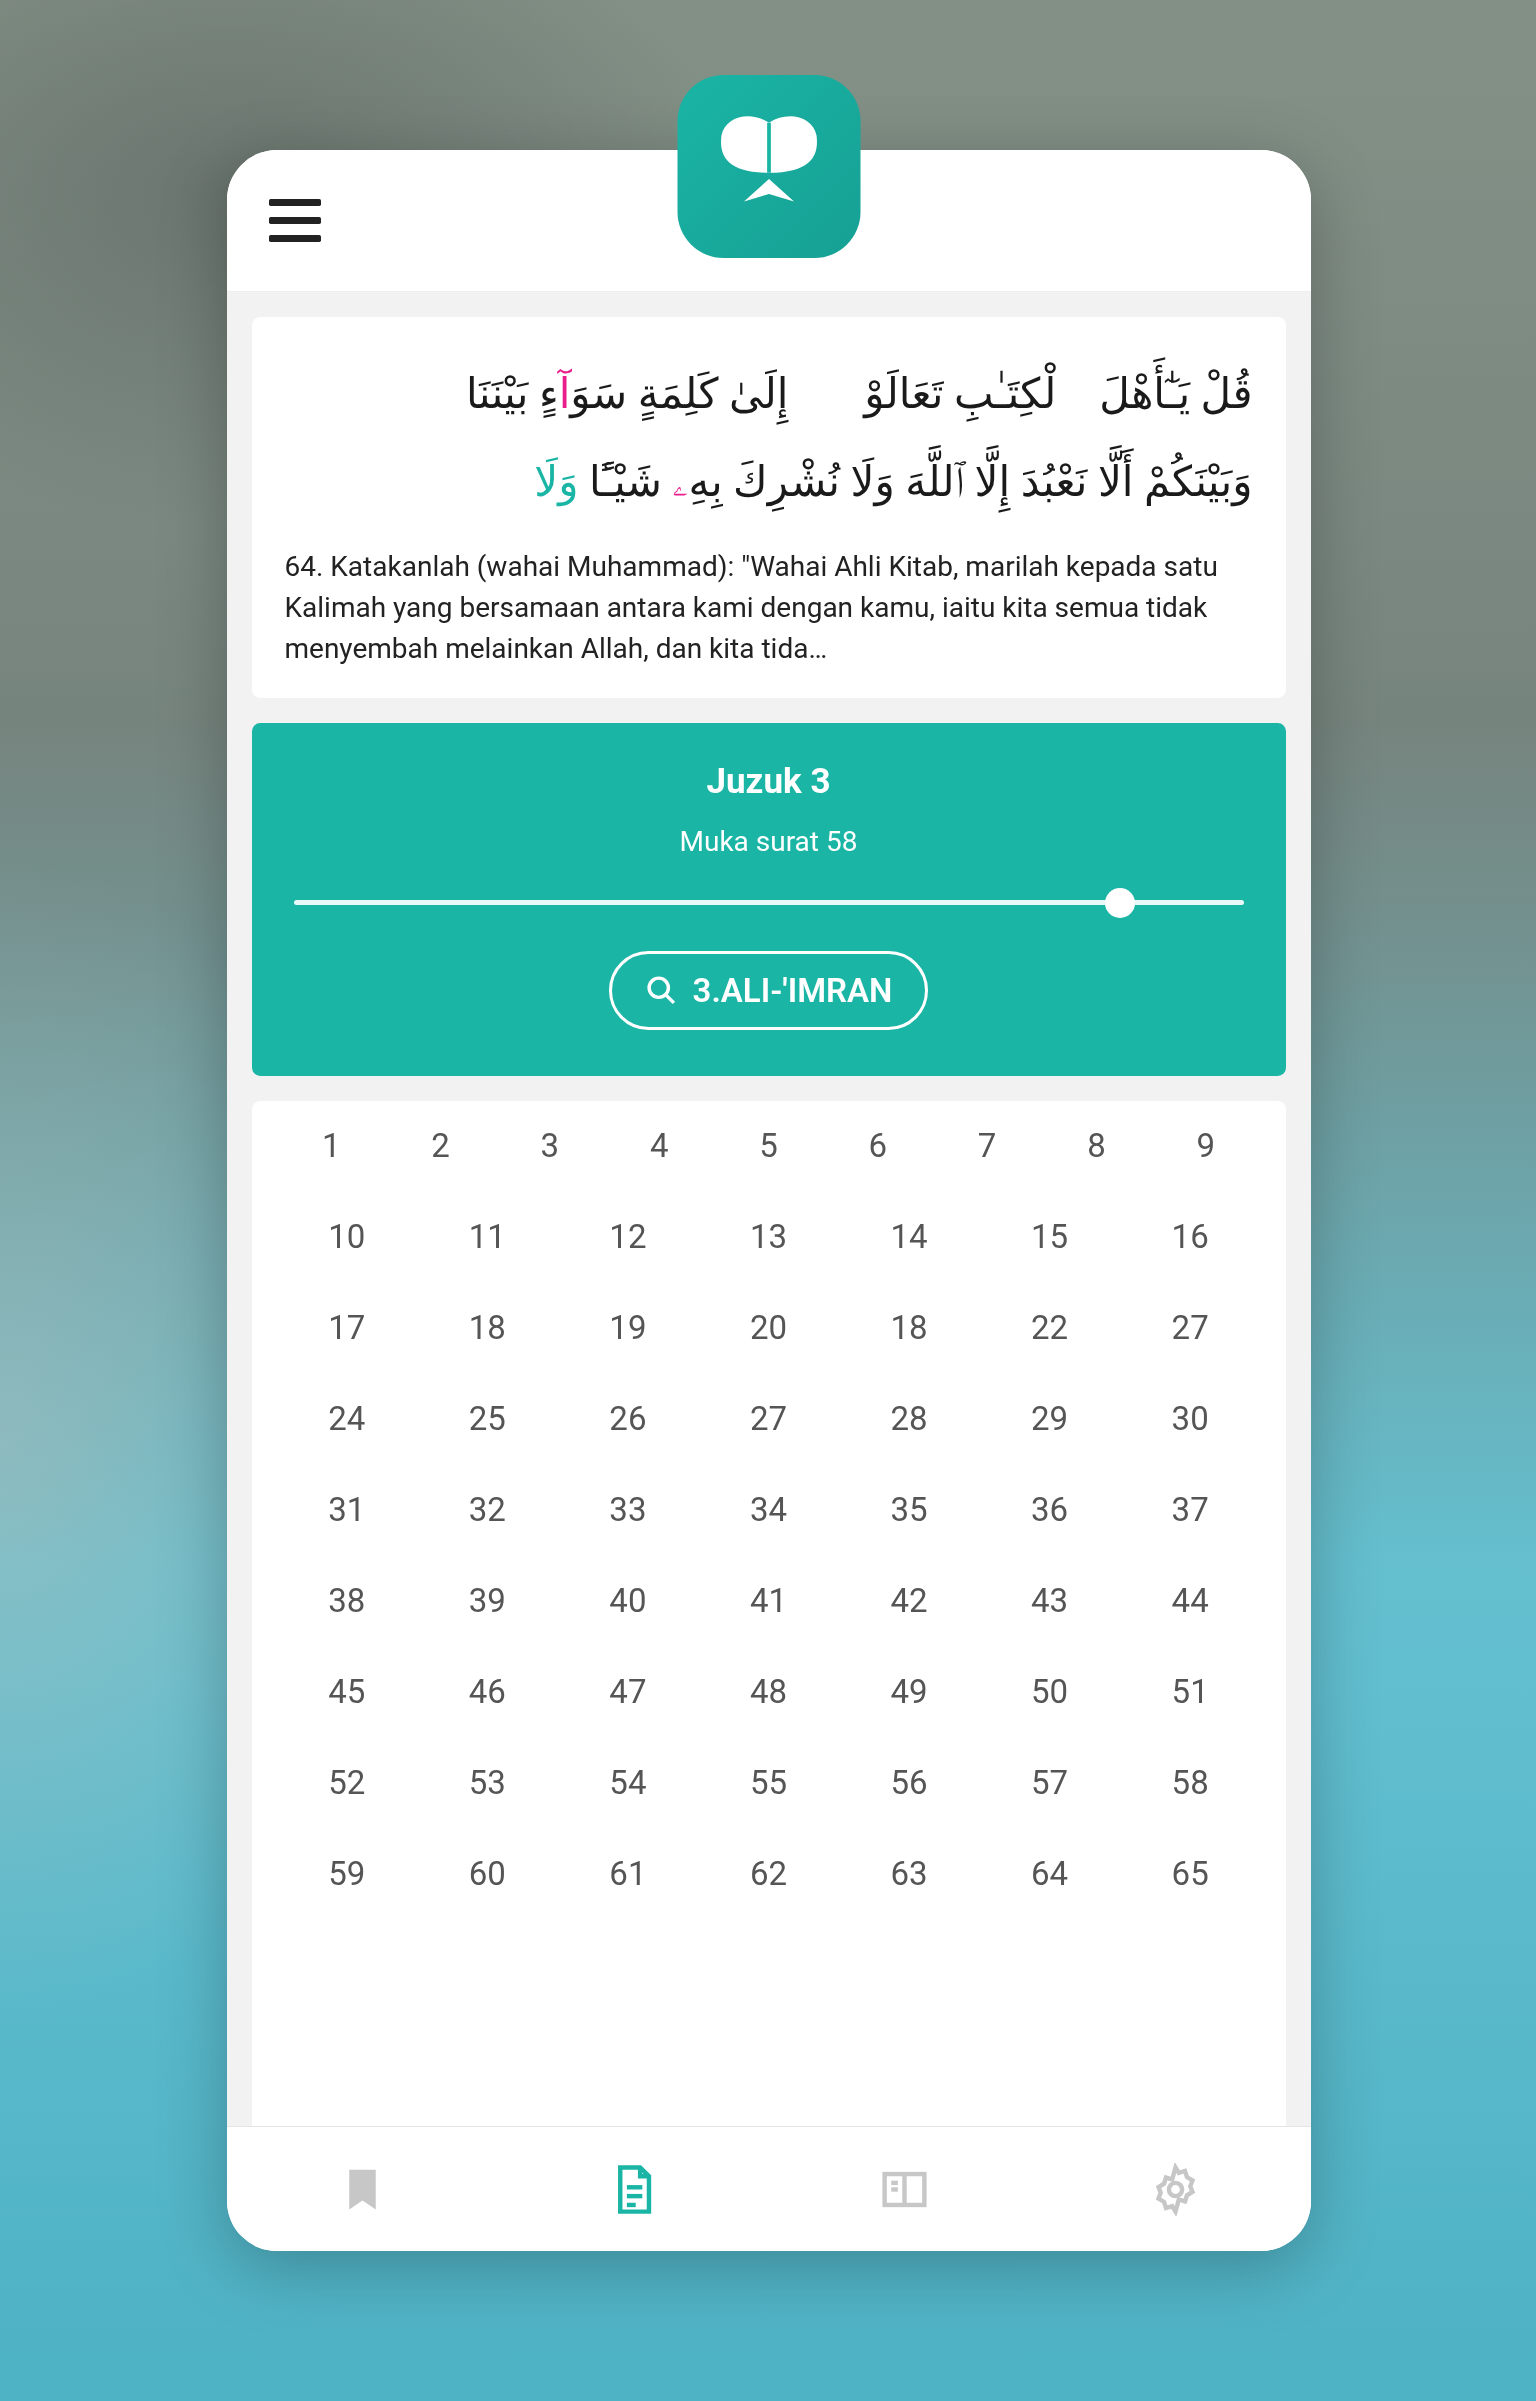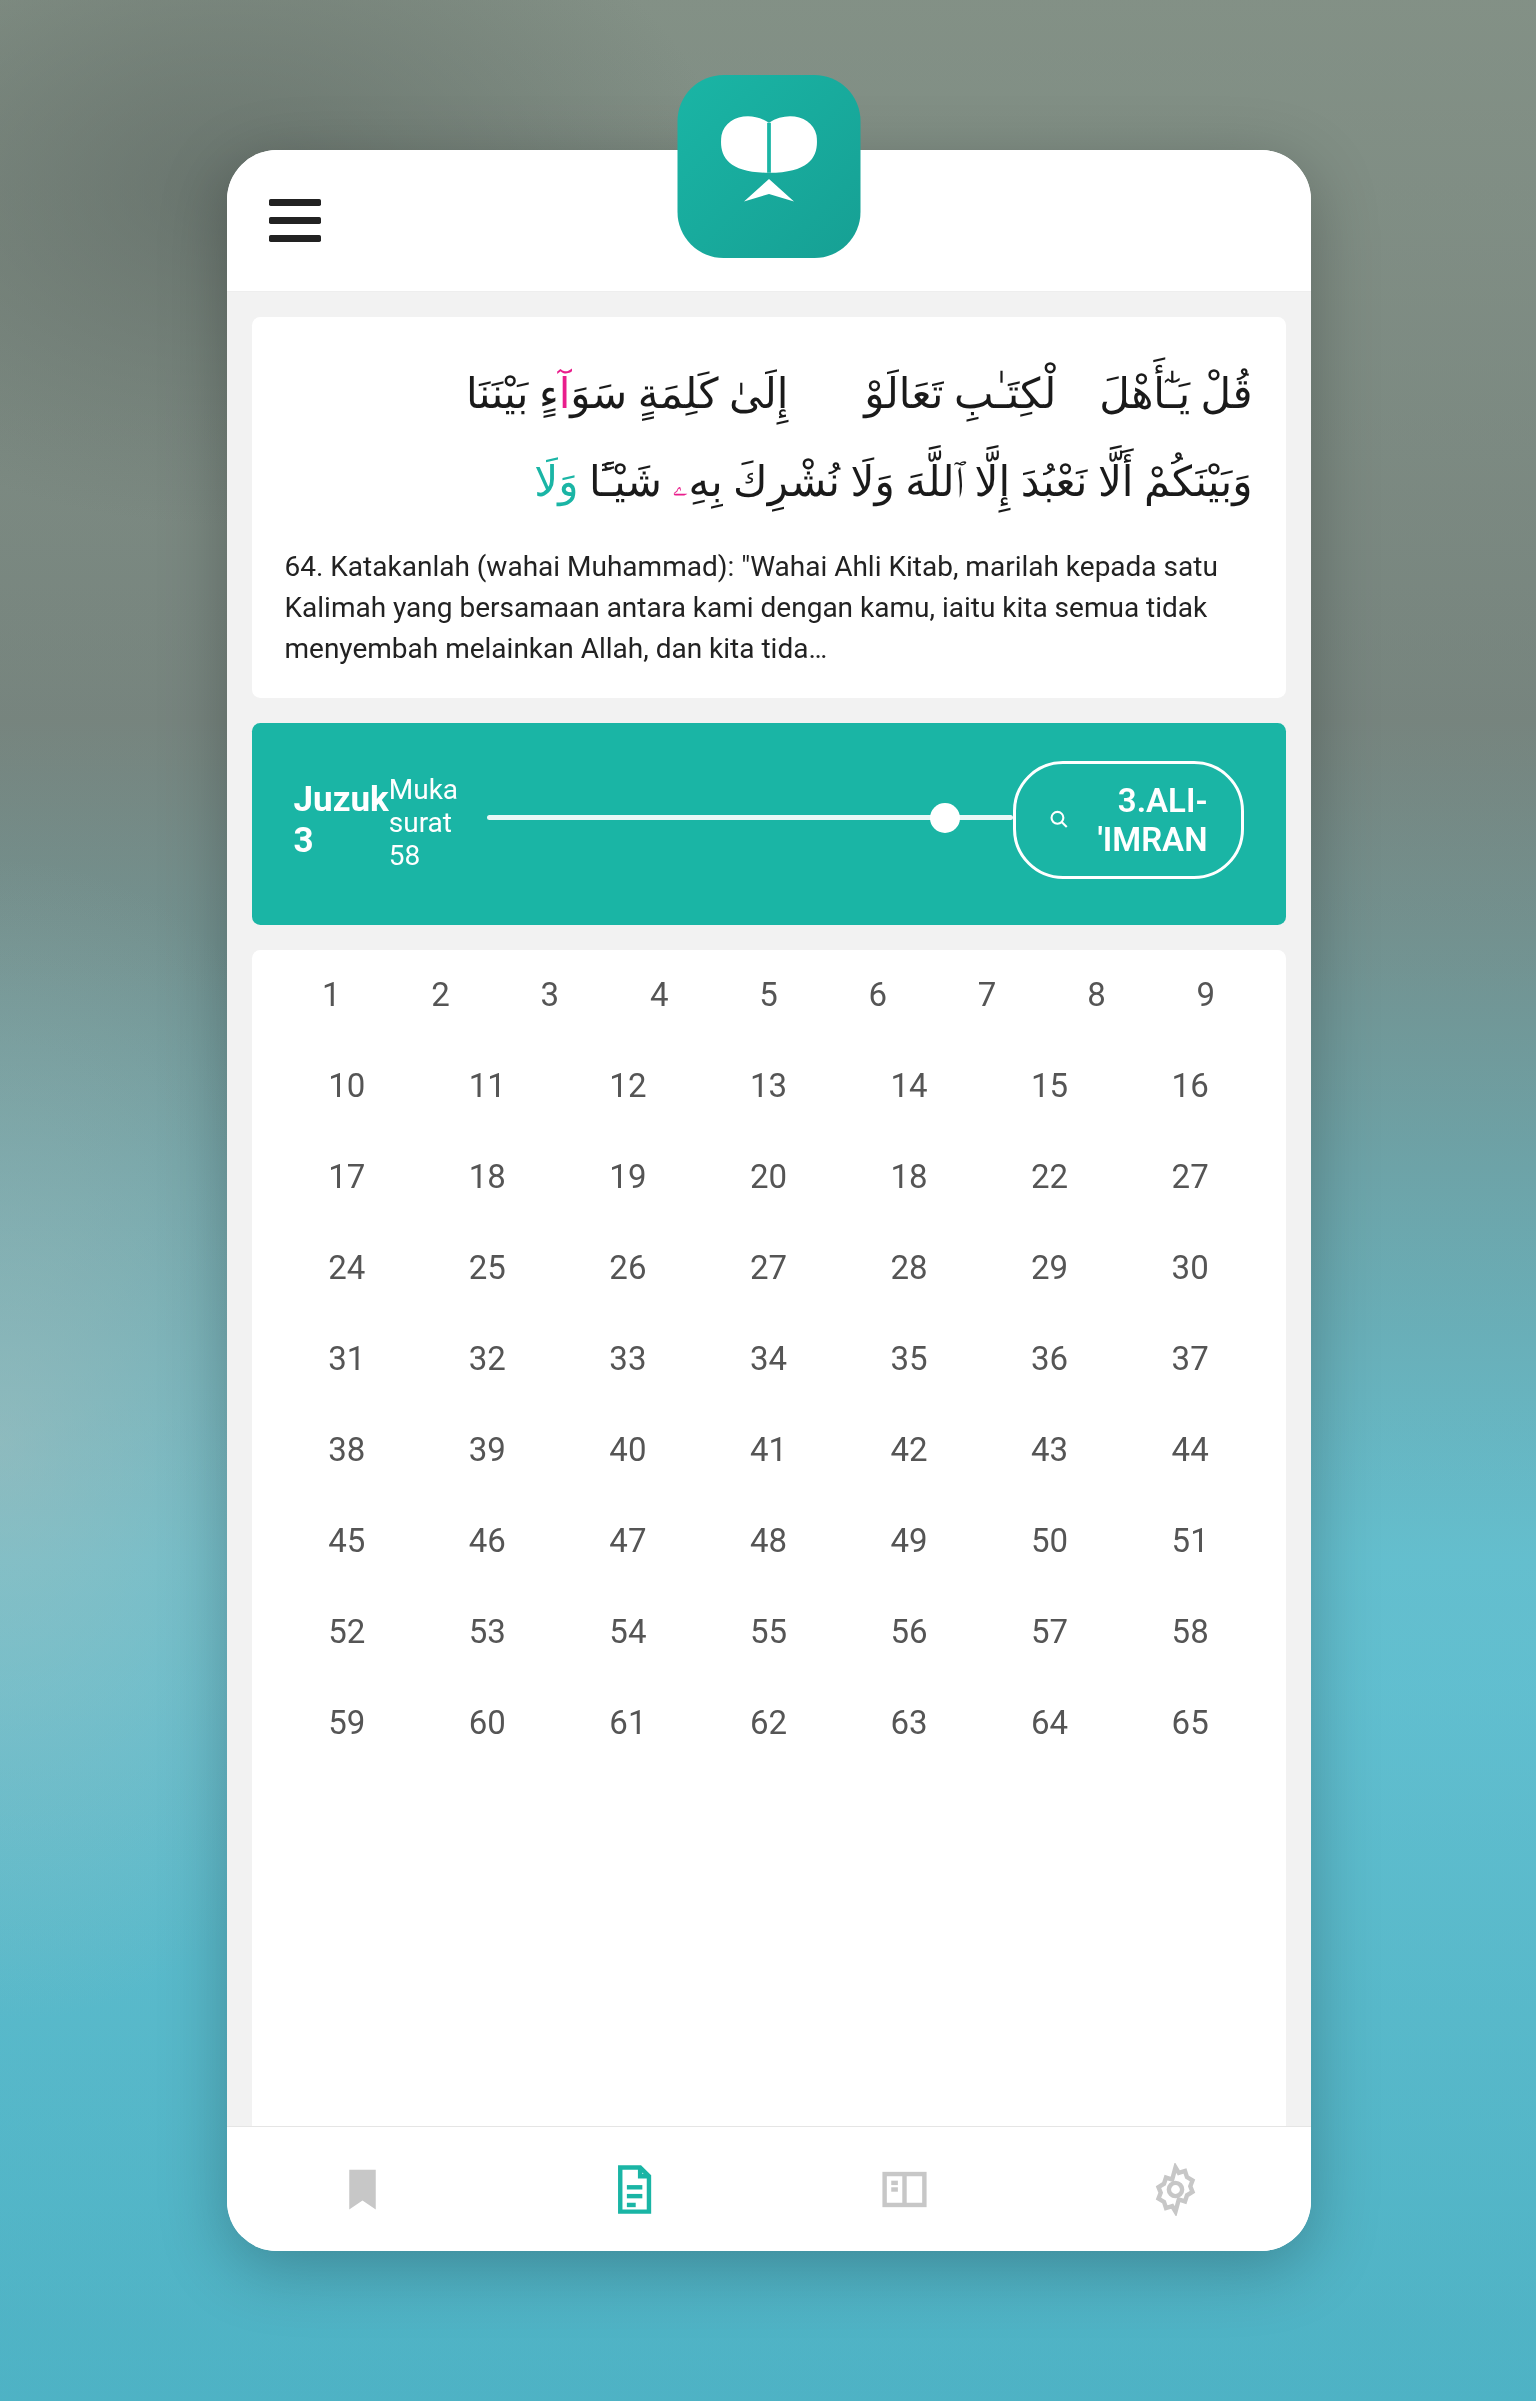--- a/index.html
+++ b/index.html
@@ -89,25 +89,25 @@
   font-size: 28px;
   line-height: 1.45;
   color: #222;
 }
 .nav-card {
   background: #1ab5a5;
   border-radius: 8.3px;
   padding: 38px 42px 46px 42px;
   color: #fff;
   display: flex;
-  flex-direction: row;
+  flex-direction: column;
   align-items: center;
 }
 .nav-title { font-size: 35px; font-weight: 700; }
-.nav-subtitle { font-size: 28px; margin-top: 5px; }
+.nav-subtitle { font-size: 28px; margin-top: 23px; }
 .slider-track {
   width: 100%;
   height: 5px;
   background: rgba(255,255,255,0.9);
   border-radius: 2.5px;
   margin: 42px 0 46px 0;
   position: relative;
 }
 .slider-thumb {
   position: absolute;

